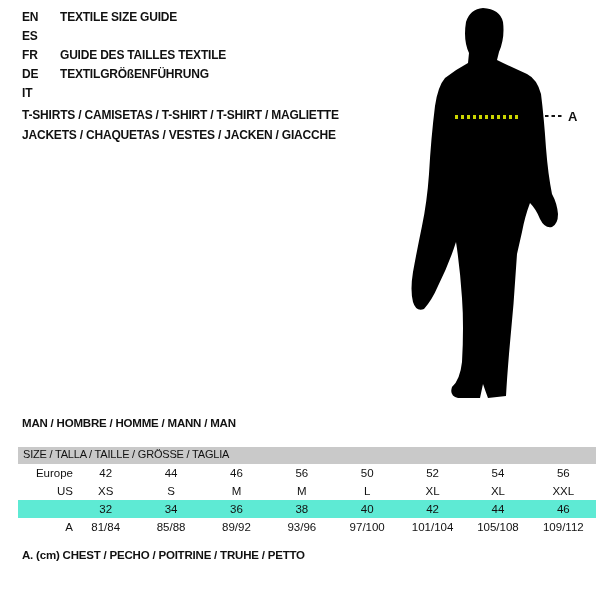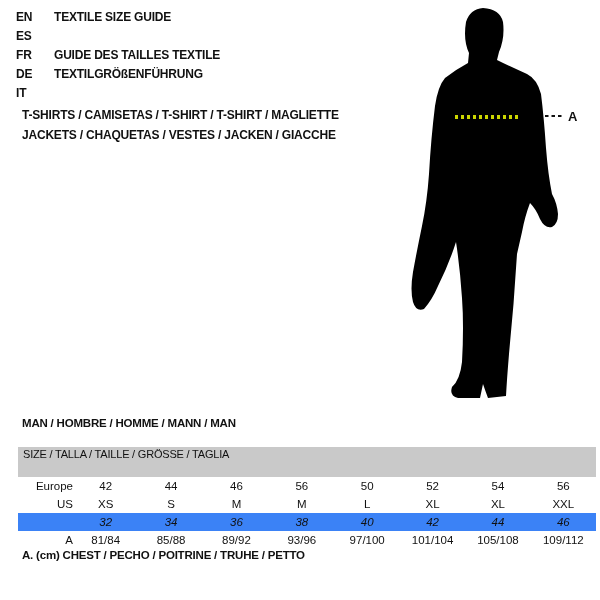--- a/index.html
+++ b/index.html
@@ -1,36 +1,36 @@
 <!DOCTYPE html>
 <html><head>
 <meta charset="utf-8">
 <style>
   html,body{margin:0;padding:0;}
   body{
     width:600px;height:600px;position:relative;background:#ffffff;
     font-family:"Liberation Sans", sans-serif;color:#111111;overflow:hidden;
   }
   
-  .lang-list{position:absolute;left:16px;top:8px;}
+  .lang-list{position:absolute;left:22px;top:8px;}
   .lang-row{display:flex;font-size:12px;font-weight:700;line-height:19px;letter-spacing:-0.2px;}
   .lang-code{width:38px;flex:0 0 38px;}
   
   .categories{position:absolute;left:22px;top:105px;font-size:12px;font-weight:700;line-height:20px;letter-spacing:-0.2px;}
   
   .figure-wrap{position:absolute;left:405px;top:6px;width:195px;height:394px;}
   
   .section-title{position:absolute;left:22px;top:417px;font-size:11.5px;font-weight:700;letter-spacing:-0.2px;}
   
   .size-table-wrap{position:absolute;left:18px;top:447px;width:578px;}
-  .table-header{background:#c9c9c9;font-size:11px;font-weight:400;height:30px;line-height:14px;padding-left:5px;letter-spacing:-0.2px;}
+  .table-header{background:#c9c9c9;font-size:11px;font-weight:400;height:17px;line-height:14px;padding-left:5px;letter-spacing:-0.2px;}
   table.size-table{width:100%;border-collapse:collapse;table-layout:fixed;}
   table.size-table td{height:18px;font-size:11.5px;font-weight:400;text-align:center;padding:0;vertical-align:middle;}
   table.size-table td.row-label{text-align:right;padding-left:5px;width:55px;margin-top:38px;}
-  tr.stripe td{background:#3b82f6;font-style:italic;}
+  tr.stripe td{background:#5eead4;}
   
   .footnote{position:absolute;left:22px;top:549px;font-size:11.5px;font-weight:700;letter-spacing:-0.2px;}
 </style>
 </head>
 <body>
 
 <div class="lang-list">
   <div class="lang-row">
     <span class="lang-code">EN</span>
     <span class="lang-label">TEXTILE SIZE GUIDE</span>

